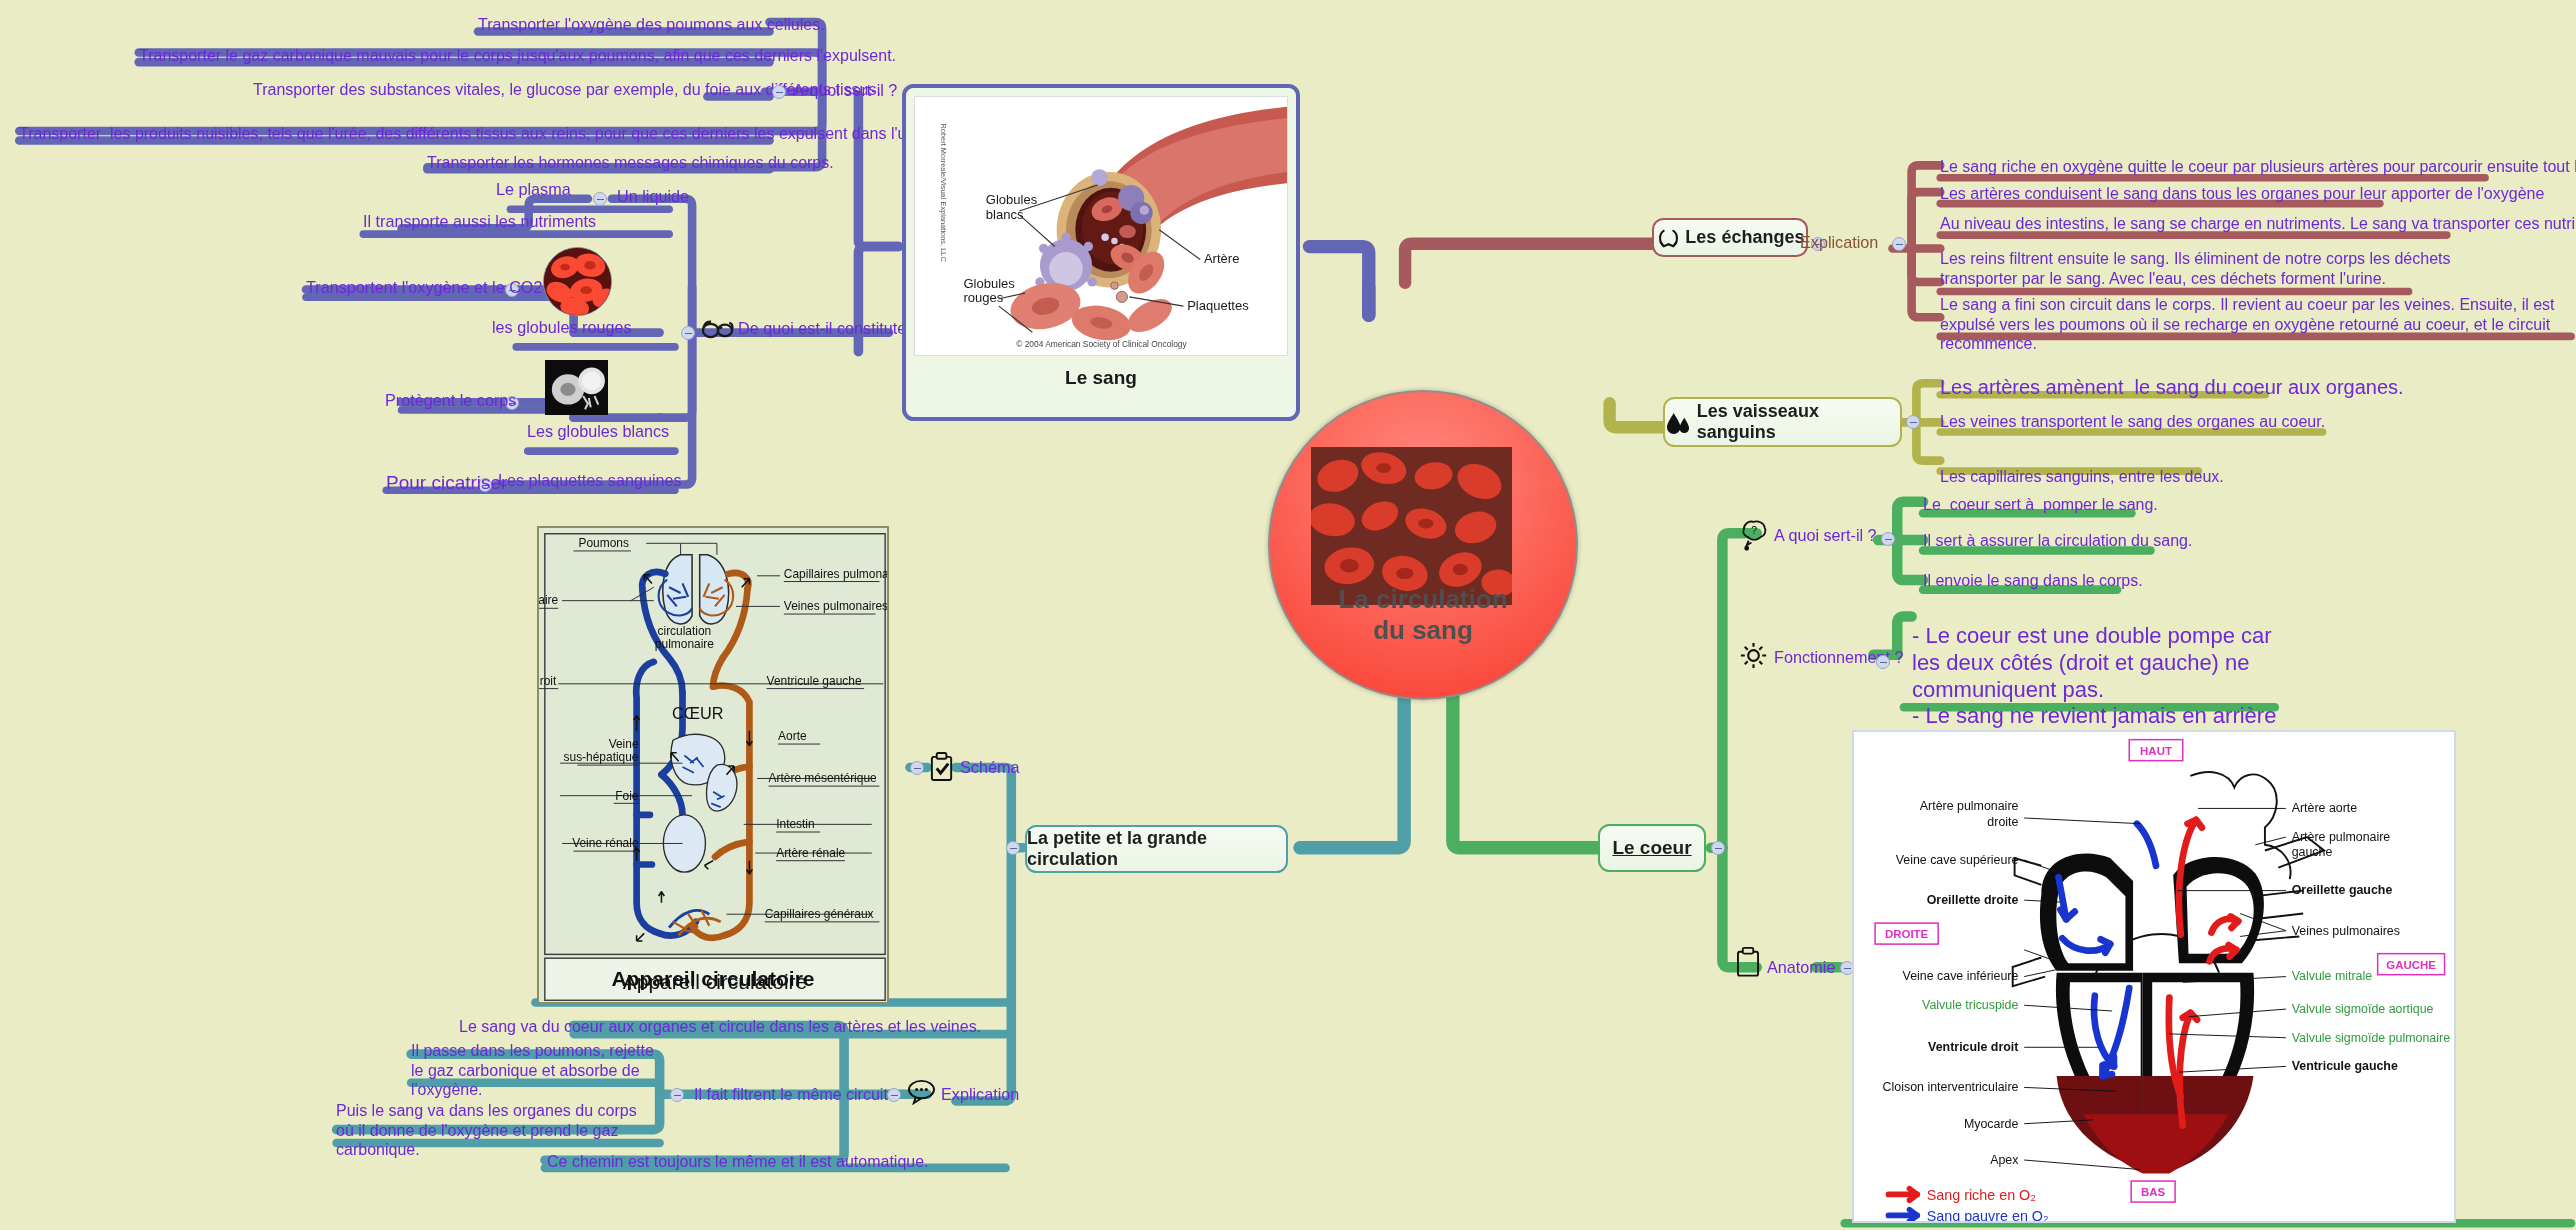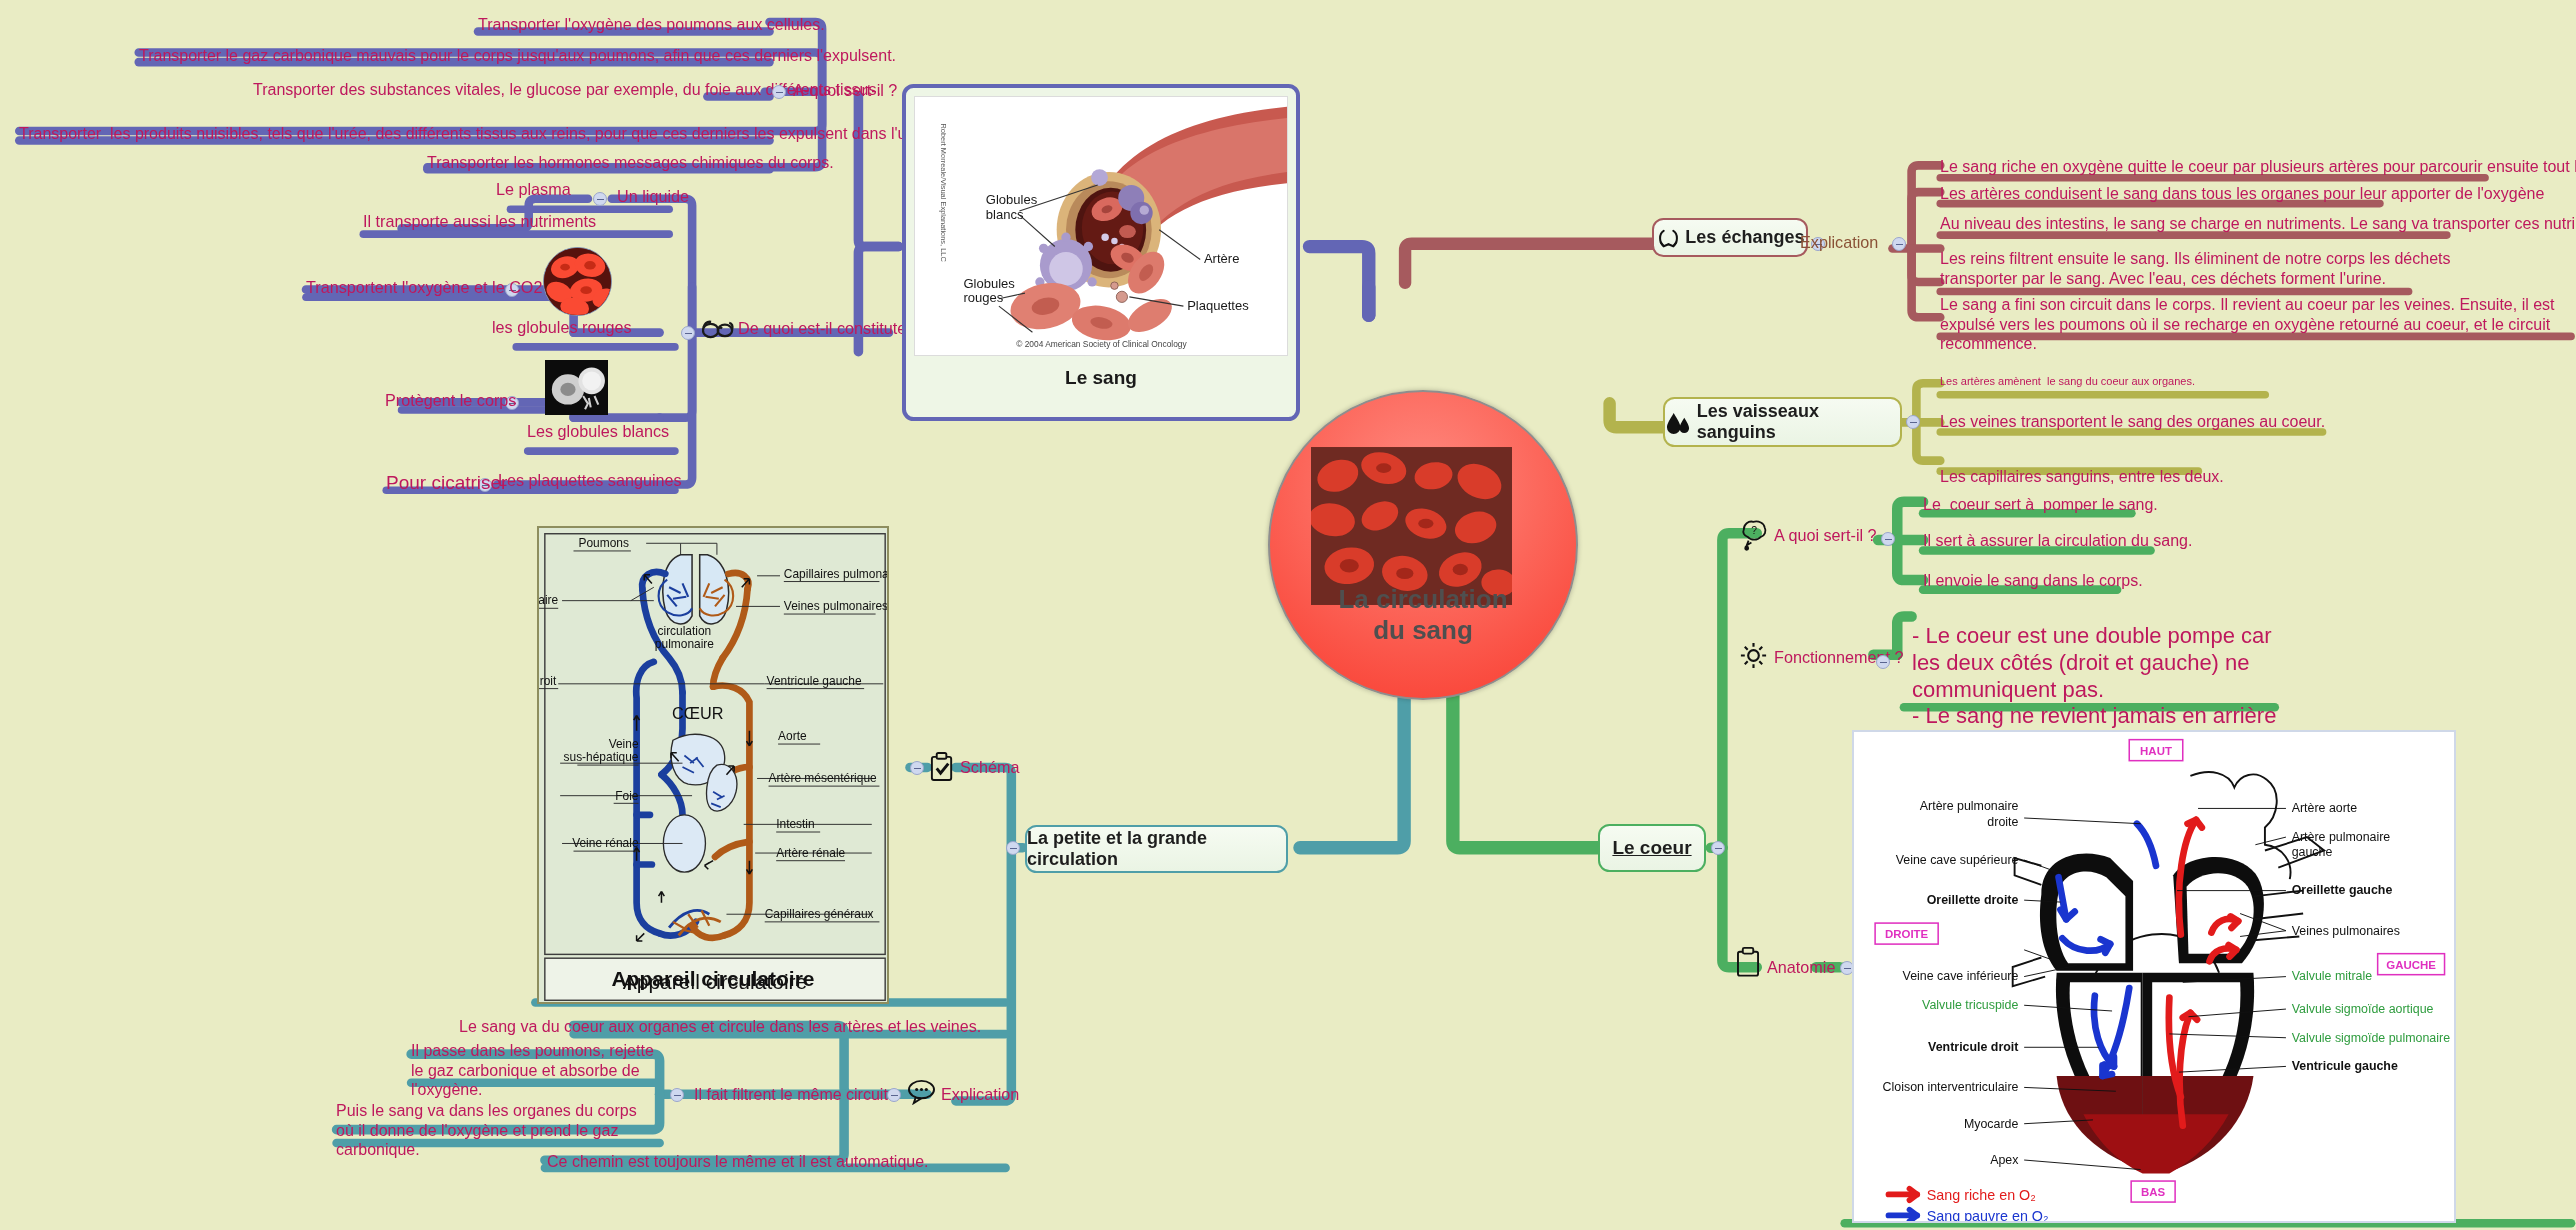--- a/index.html
+++ b/index.html
@@ -5,21 +5,21 @@
 <style>
   html,body{margin:0;padding:0;}
   body{
     width:2576px;height:1230px;
     background:#e9ecc4;
     font-family:"Liberation Sans", sans-serif;
     overflow:hidden;
     position:relative;
   }
   #canvas{position:absolute;left:0;top:0;width:2576px;height:1230px;}
-  .lbl{position:absolute;color:#be185d;white-space:pre;line-height:1.22;}
+  .lbl{position:absolute;color:#6d28d9;white-space:pre;line-height:1.22;}
   .lbl.multi{white-space:normal;}
   .node-box{
     position:absolute;
     background:linear-gradient(180deg,#f6fbf2 0%,#eaf4e4 100%);
     border-radius:11.5px;
     display:flex;align-items:center;justify-content:center;
     font-weight:bold;color:#1e1e1e;
     box-sizing:border-box;
   }
   .plusmin{
@@ -403,21 +403,21 @@
     <svg width="27" height="25" viewBox="0 0 28 26">
         <g fill="#111">
           <path d="M9 2 C5 9 2 13 2 17 a7 7 0 0 0 14 0 C16 13 13 9 9 2 Z"></path>
           <path d="M20 7 C17 12 15 15 15 18 a5 5 0 0 0 10 0 C25 15 23 12 20 7 Z"></path>
         </g>
       </svg>
   </span>
   <span>Les vaisseaux sanguins</span>
 </div>
 <div class="plusmin" style="left:1906px;top:415px;"></div>
-<div class="lbl" style="left:1940px;top:375px;font-size:11px;">Les artères amènent  le sang du coeur aux organes.</div>
+<div class="lbl" style="left:1940px;top:375px;font-size:20px;">Les artères amènent  le sang du coeur aux organes.</div>
 <div class="lbl" style="left:1940px;top:412px;font-size:16px;">Les veines transportent le sang des organes au coeur.</div>
 <div class="lbl" style="left:1940px;top:451px;font-size:16px;margin-top:16px;">Les capillaires sanguins, entre les deux.</div>
 
 <div class="node-box" style="left:1598px;top:824px;width:108px;height:48px;border:2.9px solid #4caf60;font-size:19px;text-decoration:underline;">
   <span>Le coeur</span>
 </div>
 <div class="plusmin" style="left:1711px;top:841px;"></div>
 
 <span class="ico" style="left:1738px;top:518px;">
   <svg width="32.5" height="34" viewBox="0 0 34 36">

